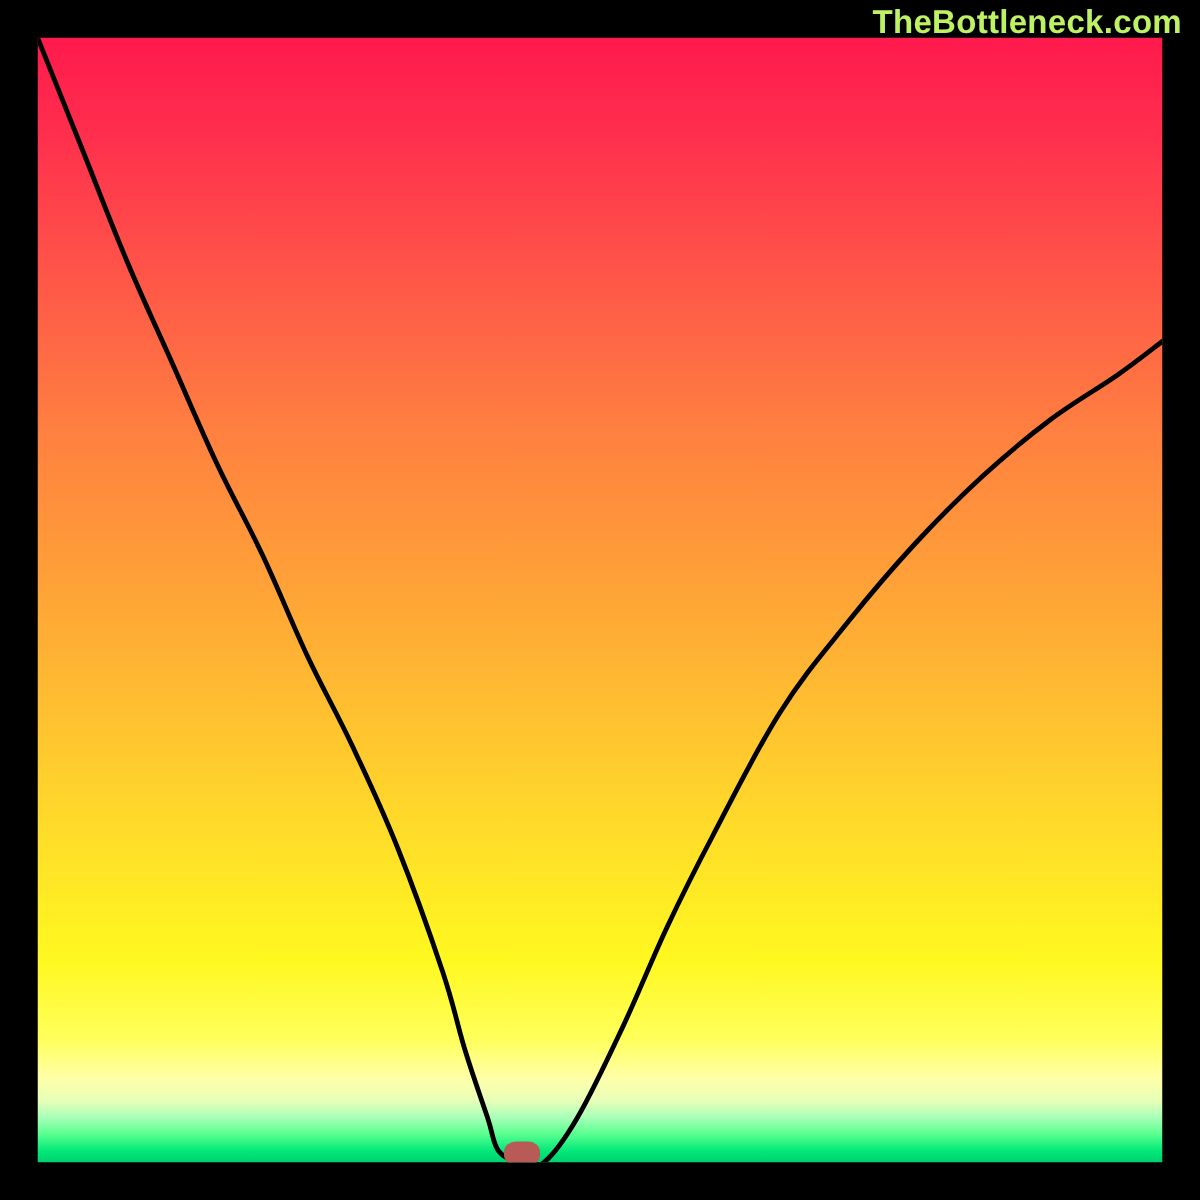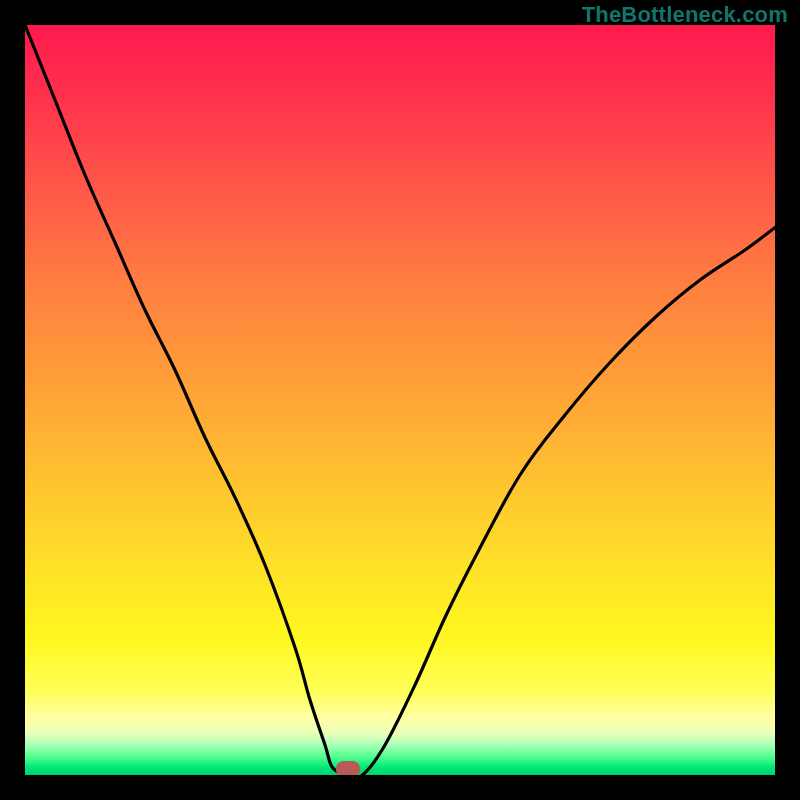--- a/index.html
+++ b/index.html
@@ -59,21 +59,21 @@
     border-radius: 8px / 7px;
     transform: translate(-50%, -50%);
   }
   .watermark {
     position: absolute;
     top: 2px;
     right: 12px;
     font-family: Arial, Helvetica, sans-serif;
     font-size: 22px;
     font-weight: 600;
-    color: #0f766e;
+    color: #bef264;
     letter-spacing: 0.2px;
     user-select: none;
   }
 </style>
 </head>
 <body>
 
 <div class="frame">
   <div class="plot-area">
     <div class="gradient"></div>

